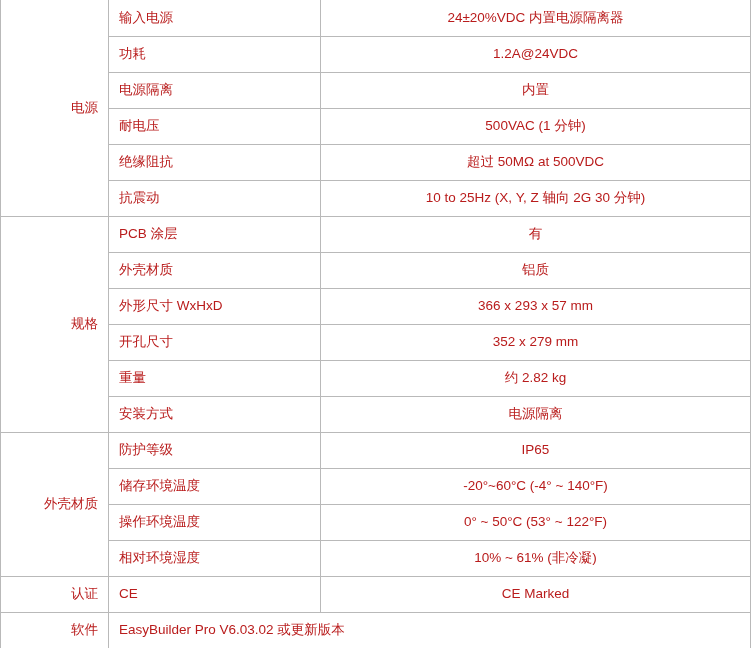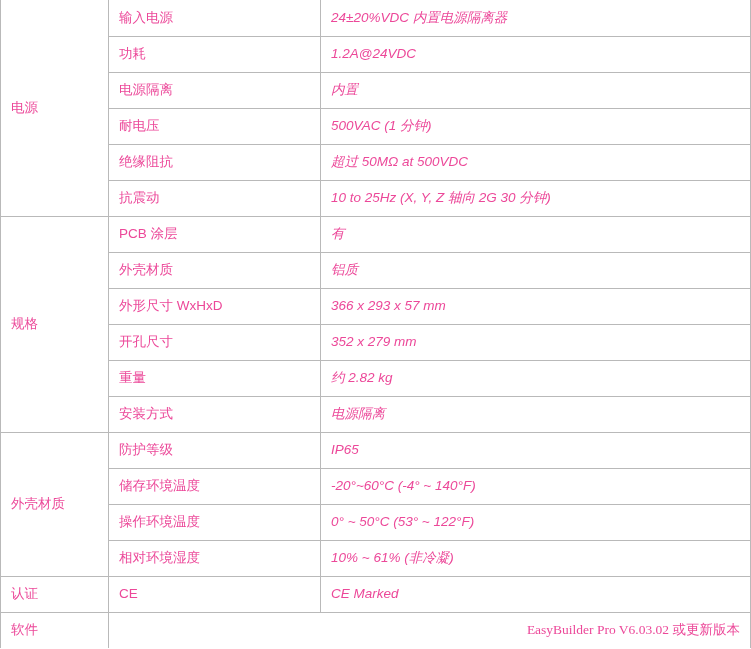--- a/index.html
+++ b/index.html
@@ -15,46 +15,44 @@
     overflow: hidden;
   }
   table.spec-table {
     width: 751px;
     border-collapse: collapse;
     table-layout: fixed;
   }
   table.spec-table td {
     border: 1px solid #b9b9b9;
     font-size: 13.5px;
-    color: #ec4899;
+    color: #b91c1c;
     line-height: 1.35;
     vertical-align: middle;
     padding: 0 10px;
     height: 36px;
     box-sizing: border-box;
   }
   td.group-cell {
-    text-align: left;
+    text-align: right;
     width: 108px;
     border-left: none;
   }
   td.item-cell {
     text-align: left;
     width: 212px;
     padding-left: 28px;
   }
   td.value-cell {
+    text-align: center;
+    border-right: none;
+  }
+  td.wide-value {
     text-align: left;
     border-right: none;
-    font-style: italic;
-  }
-  td.wide-value {
-    text-align: right;
-    border-right: none;
-    font-family: Liberation Serif, serif;
   }
   tr.first-row td {
     border-top: none;
   }
   tr.last-row td {
     border-bottom: none;
     margin-left: 32px;
   }
 </style>
 </head>

